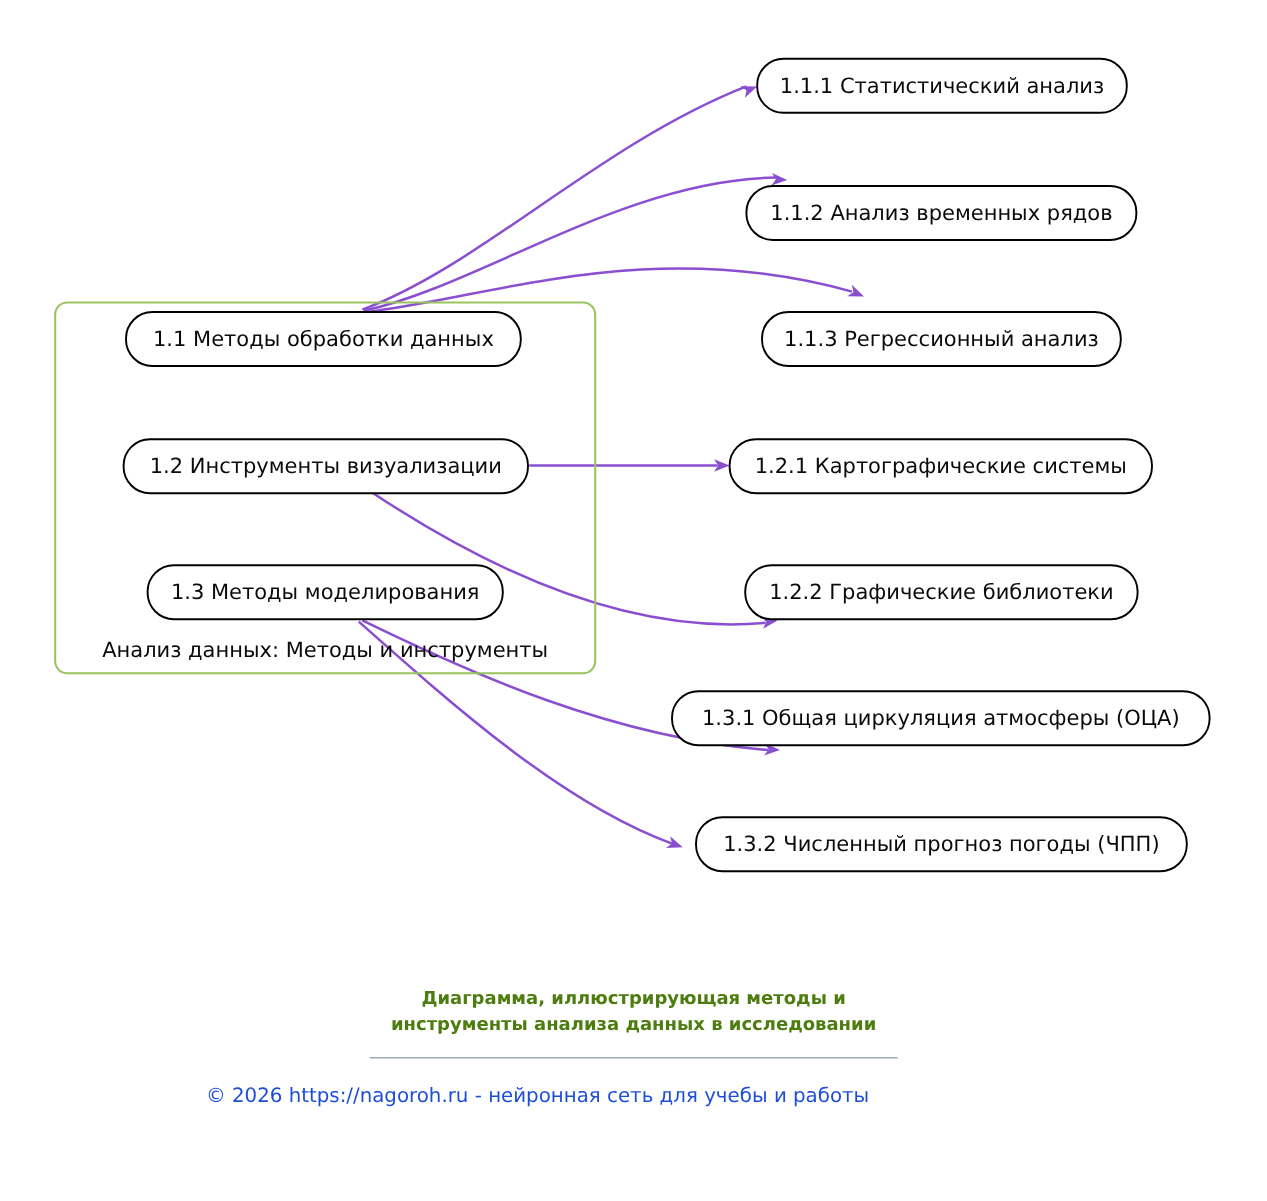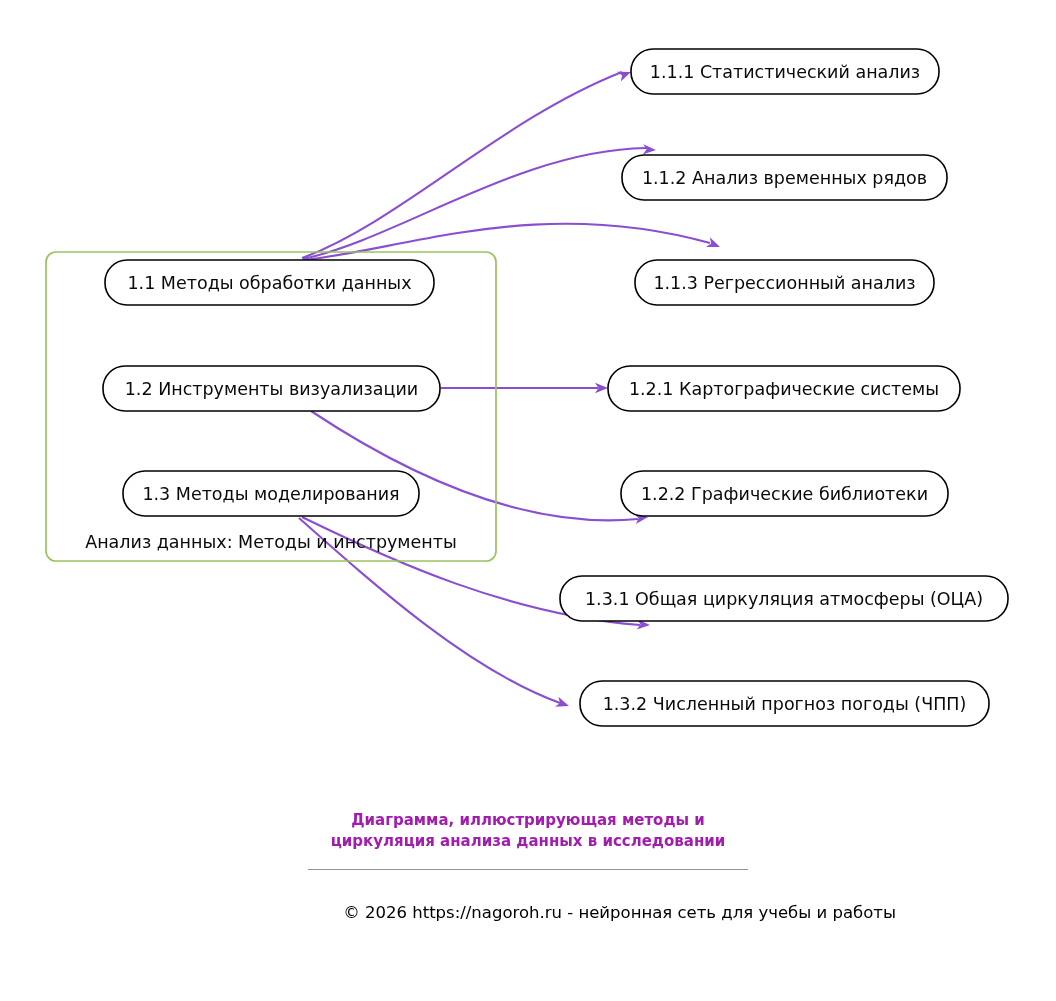--- a/index.html
+++ b/index.html
@@ -67,40 +67,40 @@
     position: absolute;
     left: 0;
     width: 1056px;
     top: 806px;
     text-align: center;
   }
   .caption-text {
     font-family: "DejaVu Sans", sans-serif;
     font-size: 15px;
     font-weight: bold;
-    color: #a21caf;
+    color: #4d7c0f;
     line-height: 21px;
     width: 470px;
-    margin: 4px auto;
+    margin: 16px auto;
   }
   .caption-divider {
     width: 440px;
     height: 0;
     border-top: 1.3px solid #8a97a4;
     margin: 17px auto 0 auto;
   }
   .footer-text {
     position: absolute;
     left: 0;
     width: 896px;
     top: 903px;
-    text-align: right;
+    text-align: center;
     font-family: "DejaVu Sans", sans-serif;
     font-size: 16.5px;
-    color: #000000;
+    color: #1d4ed8;
   }
 </style>
 </head>
 <body>
 
 <div id="stage">
 
   <svg id="diagram" viewBox="0 0 1056 1001" xmlns="http://www.w3.org/2000/svg">
     <g id="edge-layer">
         <g>
@@ -176,20 +176,20 @@
         <g>
           <rect x="580" y="681" width="409" height="45" rx="22" ry="22" class="node-rect"></rect>
           <text x="784.5" y="704.5" class="node-label">1.3.2 Численный прогноз погоды (ЧПП)</text>
         </g>
       </g>
   </svg>
 
   <div class="caption-block">
     <div class="caption-text">
       <div>Диаграмма, иллюстрирующая методы и</div>
-      <div>циркуляция анализа данных в исследовании</div>
+      <div>инструменты анализа данных в исследовании</div>
     </div>
     <div class="caption-divider"></div>
   </div>
 
   <div class="footer-text">© 2026 https://nagoroh.ru - нейронная сеть для учебы и работы</div>
 
 </div>
 
 </body></html>

